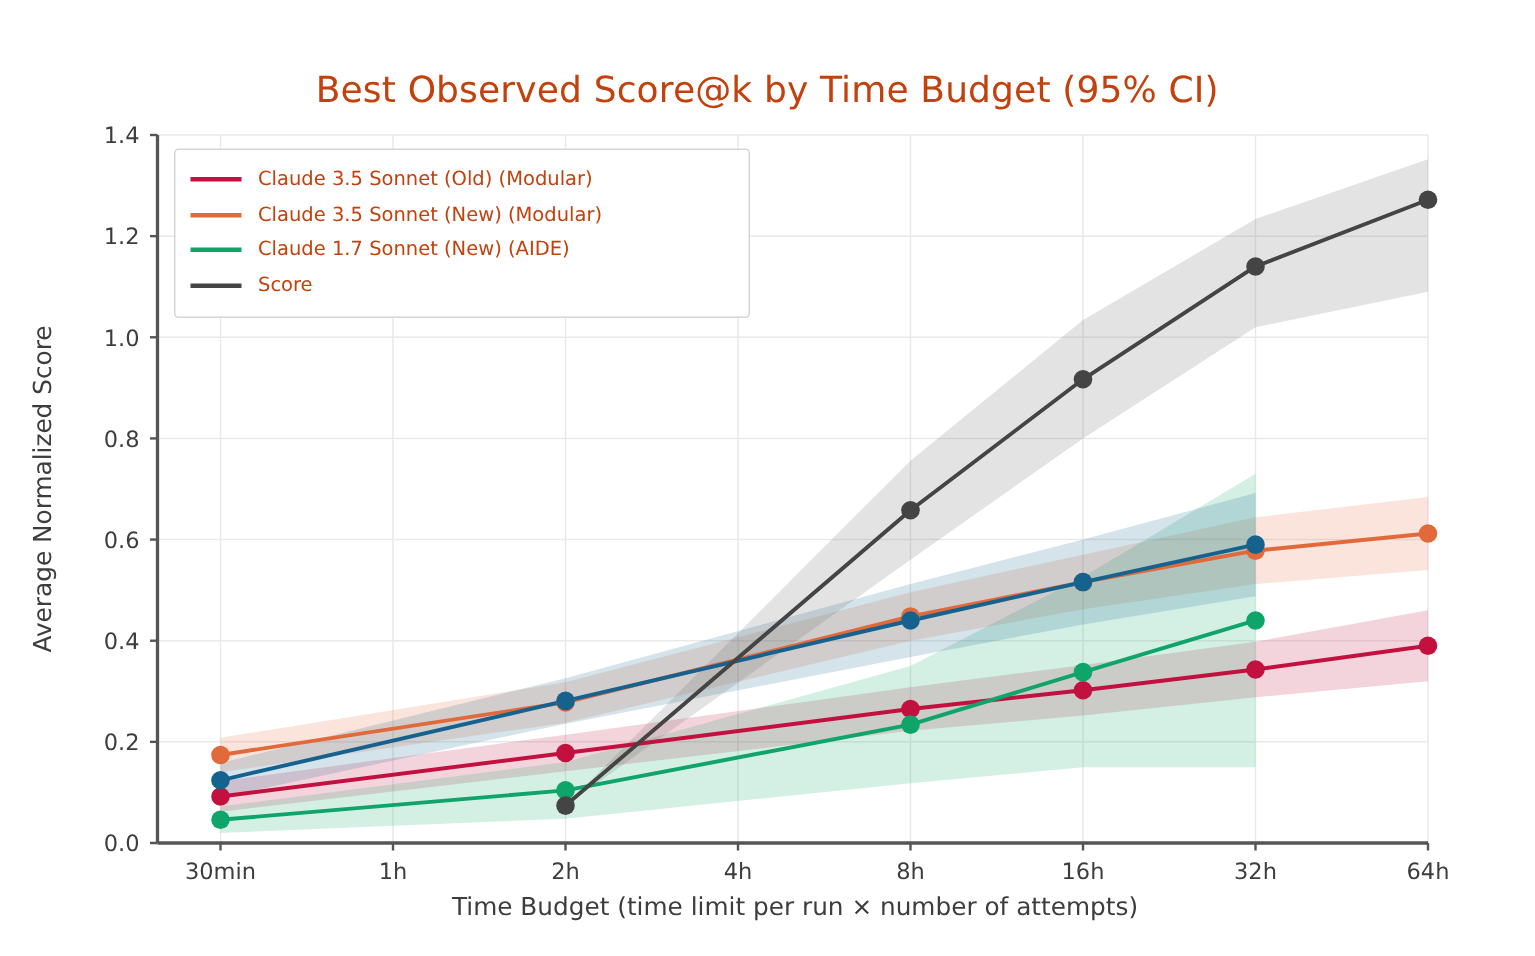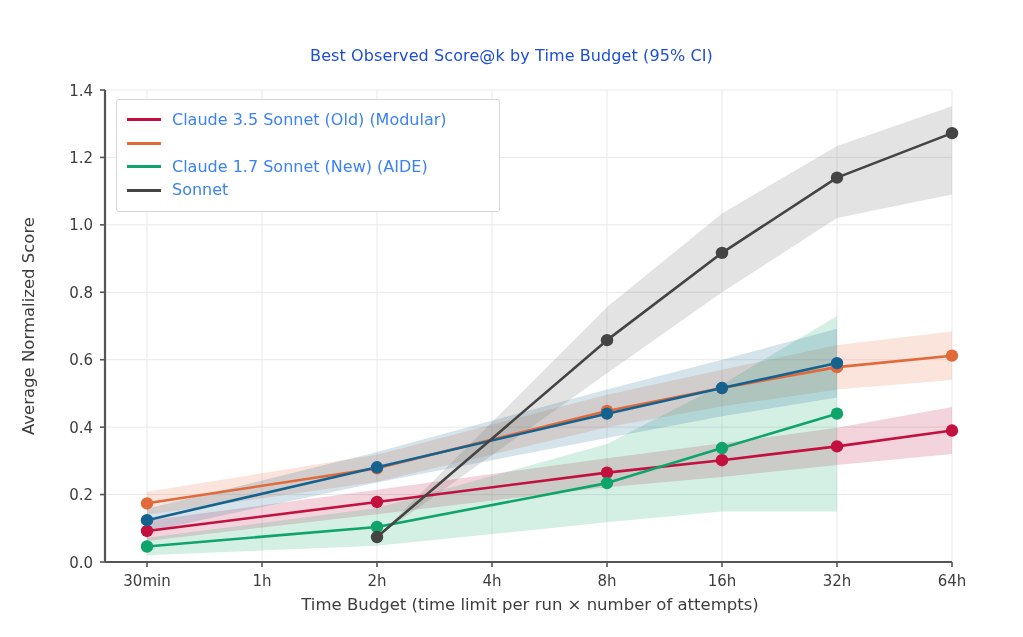--- a/index.html
+++ b/index.html
@@ -4,33 +4,33 @@
 <style>
   html,body{margin:0;padding:0;}
   body{
     width:1023px;height:637px;background:#ffffff;
     font-family:"DejaVu Sans","Liberation Sans",sans-serif;
     color:#3a3a3a;overflow:hidden;position:relative;
   }
   #chart-root{position:absolute;left:0;top:0;width:1023px;height:637px;}
   #chart-title{
     position:absolute;left:0;top:46px;width:1023px;text-align:center;
-    font-size:16px;color:#1d4ed8;letter-spacing:.1px;
+    font-size:24px;color:#c2410c;letter-spacing:.1px;
   }
   #plot-svg{position:absolute;left:0;top:0;}
   .tick-label{font-size:15px;fill:#3d3d3d;font-family:"DejaVu Sans","Liberation Sans",sans-serif;}
   .axis-title{font-size:16.5px;fill:#3d3d3d;font-family:"DejaVu Sans","Liberation Sans",sans-serif;}
   #legend-box{
     position:absolute;left:116px;top:99px;width:384px;
     background:#ffffff;border:1px solid #d6d6d6;border-radius:3px;
     padding:8px 10px 9px 10px;box-sizing:border-box;
   }
   .legend-row{display:flex;align-items:center;height:23.5px;}
   .legend-swatch{width:34px;height:0;border-top-width:3px;border-top-style:solid;margin-right:11px;flex:none;}
-  .legend-label{font-size:16px;color:#3b82f6;white-space:nowrap;line-height:1;}
+  .legend-label{font-size:13px;color:#c2410c;white-space:nowrap;line-height:1;}
 </style>
 </head>
 <body>
 
 <div id="chart-root">
 
   <div id="chart-title">Best Observed Score@k by Time Budget (95% CI)</div>
 
   <svg id="plot-svg" width="1023" height="637">
     <g id="grid-layer">
@@ -138,24 +138,25 @@
     <text id="yaxis-title" class="axis-title" x="34" y="326" text-anchor="middle" transform="rotate(-90 34 326)">Average Normalized Score</text>
   </svg>
 
   <div id="legend-box">
     <div class="legend-row">
       <span class="legend-swatch" style="border-top-color:#c2103f"></span>
       <span class="legend-label">Claude 3.5 Sonnet (Old) (Modular)</span>
     </div>
     <div class="legend-row">
       <span class="legend-swatch" style="border-top-color:#e2693a"></span>
+      <span class="legend-label">Claude 3.5 Sonnet (New) (Modular)</span>
     </div>
     <div class="legend-row">
       <span class="legend-swatch" style="border-top-color:#0fa46a"></span>
       <span class="legend-label">Claude 1.7 Sonnet (New) (AIDE)</span>
     </div>
     <div class="legend-row">
       <span class="legend-swatch" style="border-top-color:#444444"></span>
-      <span class="legend-label">Sonnet</span>
+      <span class="legend-label">Score</span>
     </div>
   </div>
 
 </div>
 
 </body></html>

